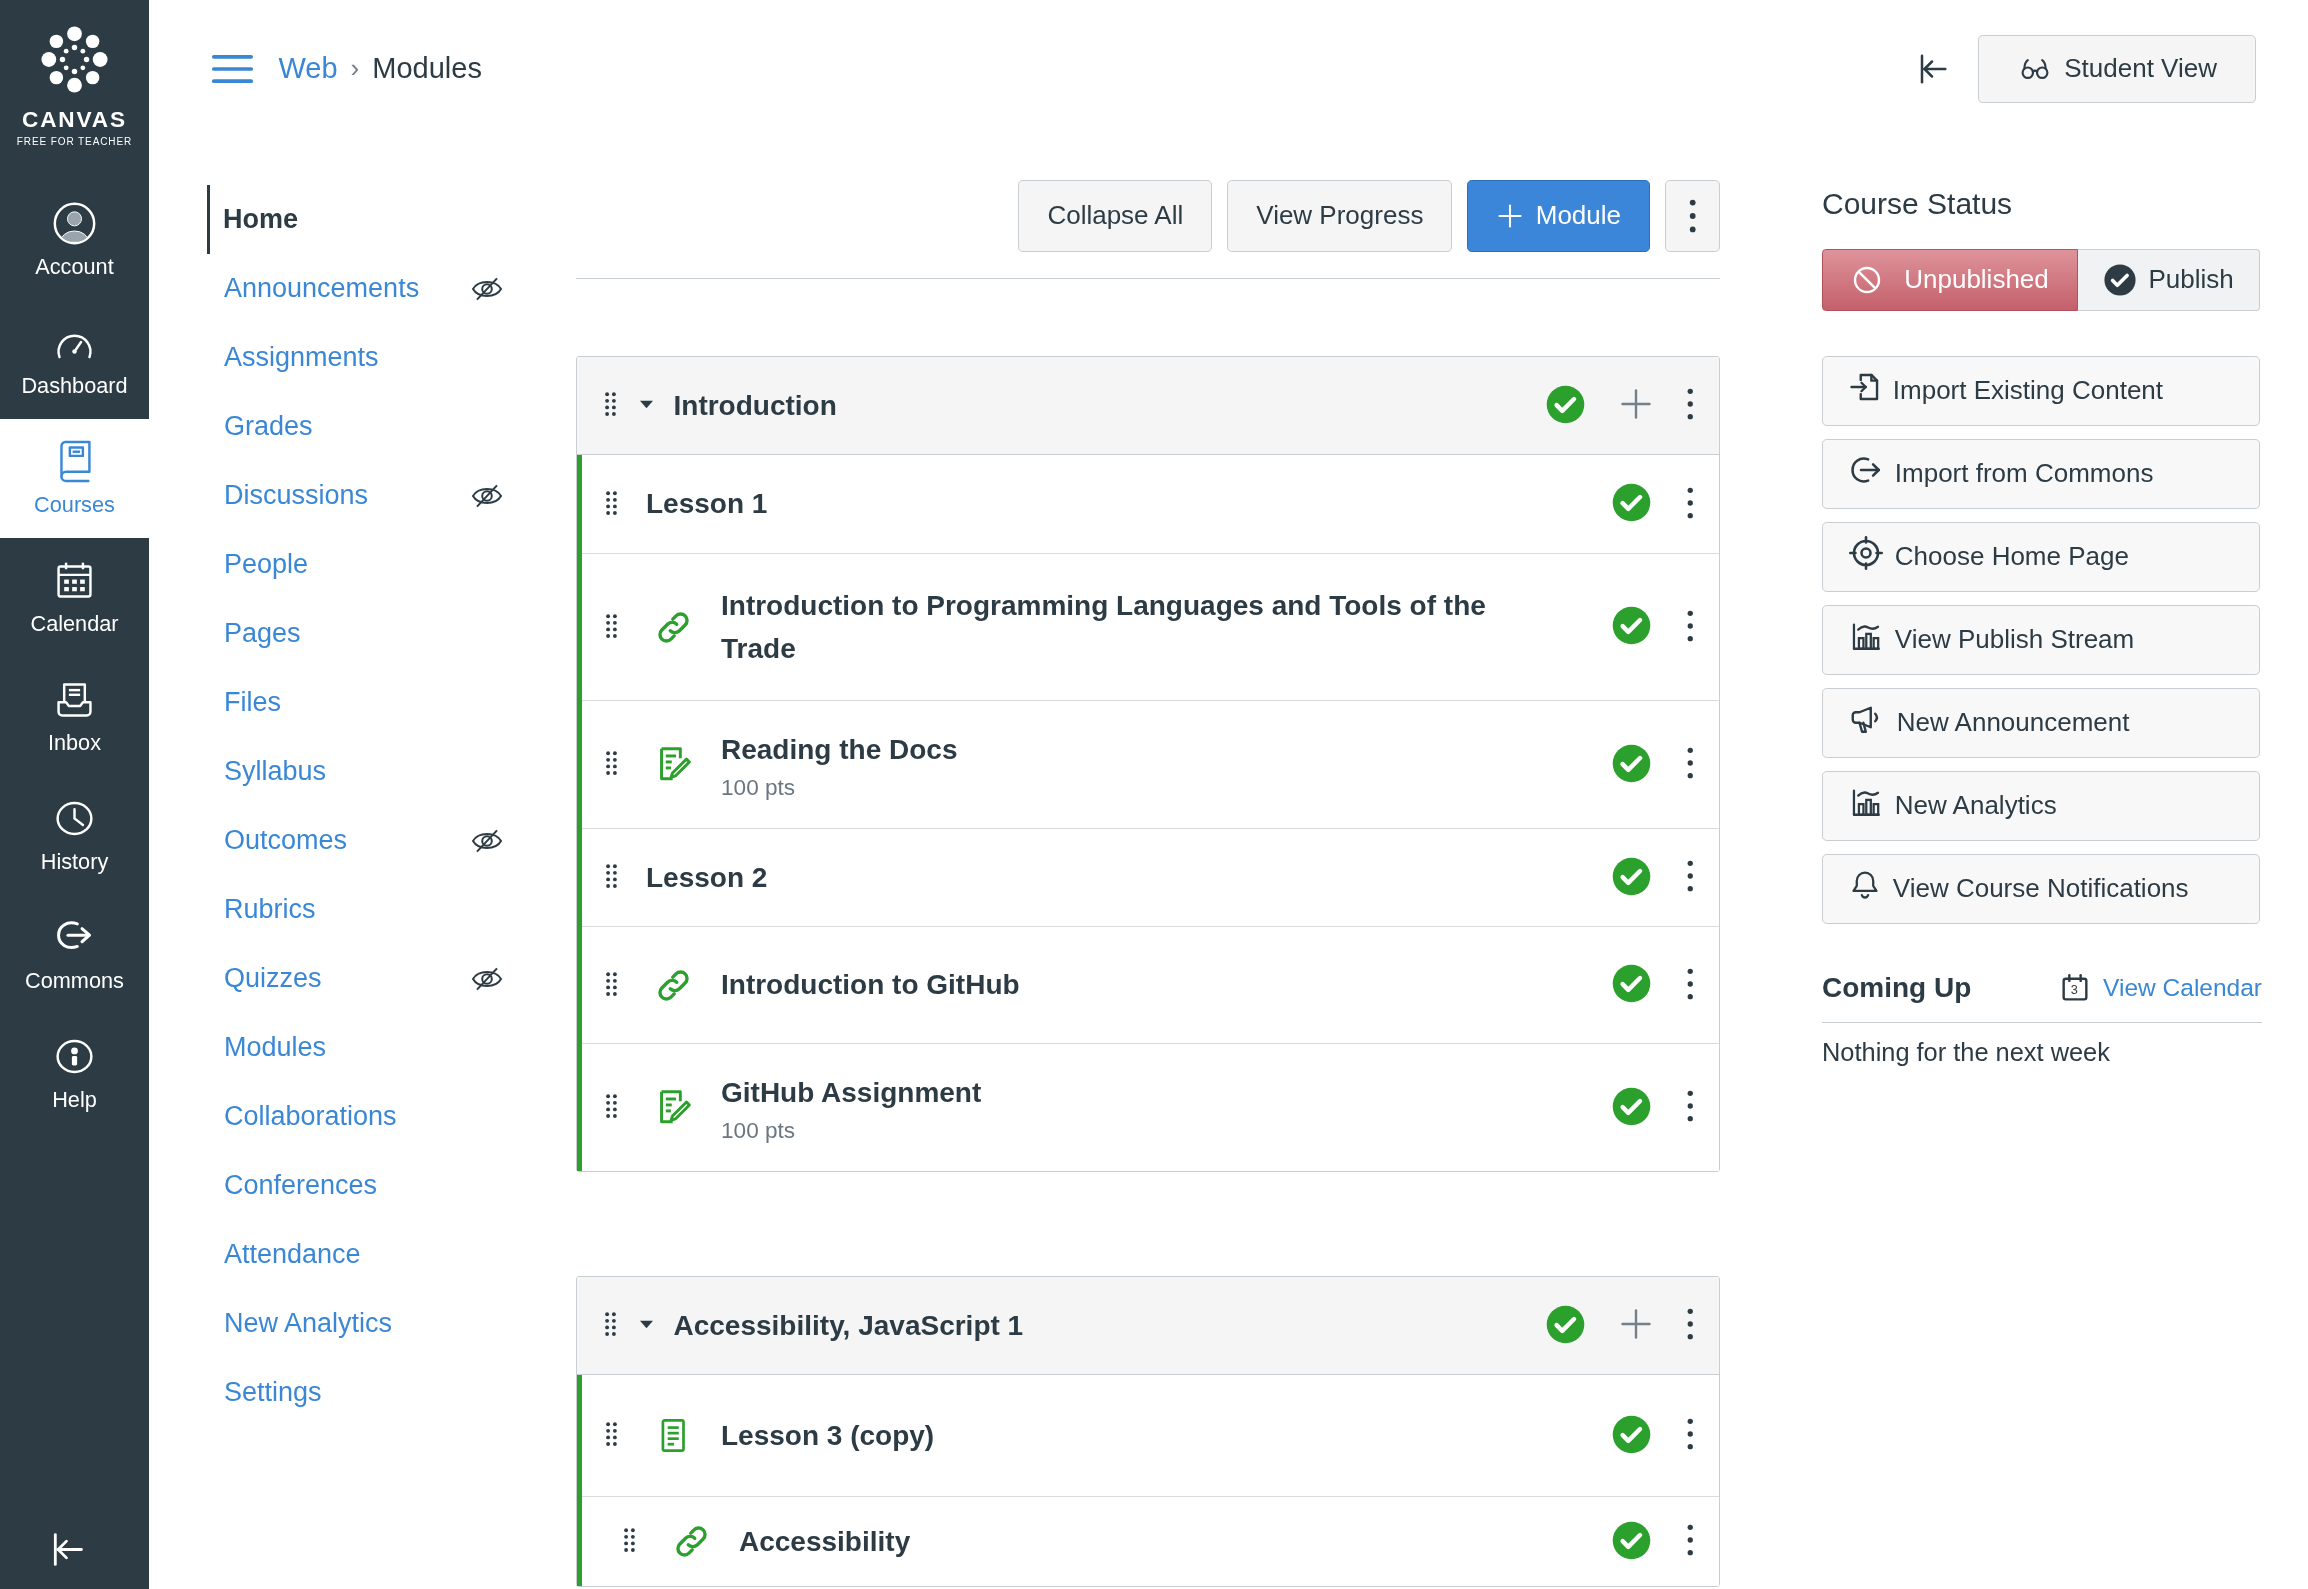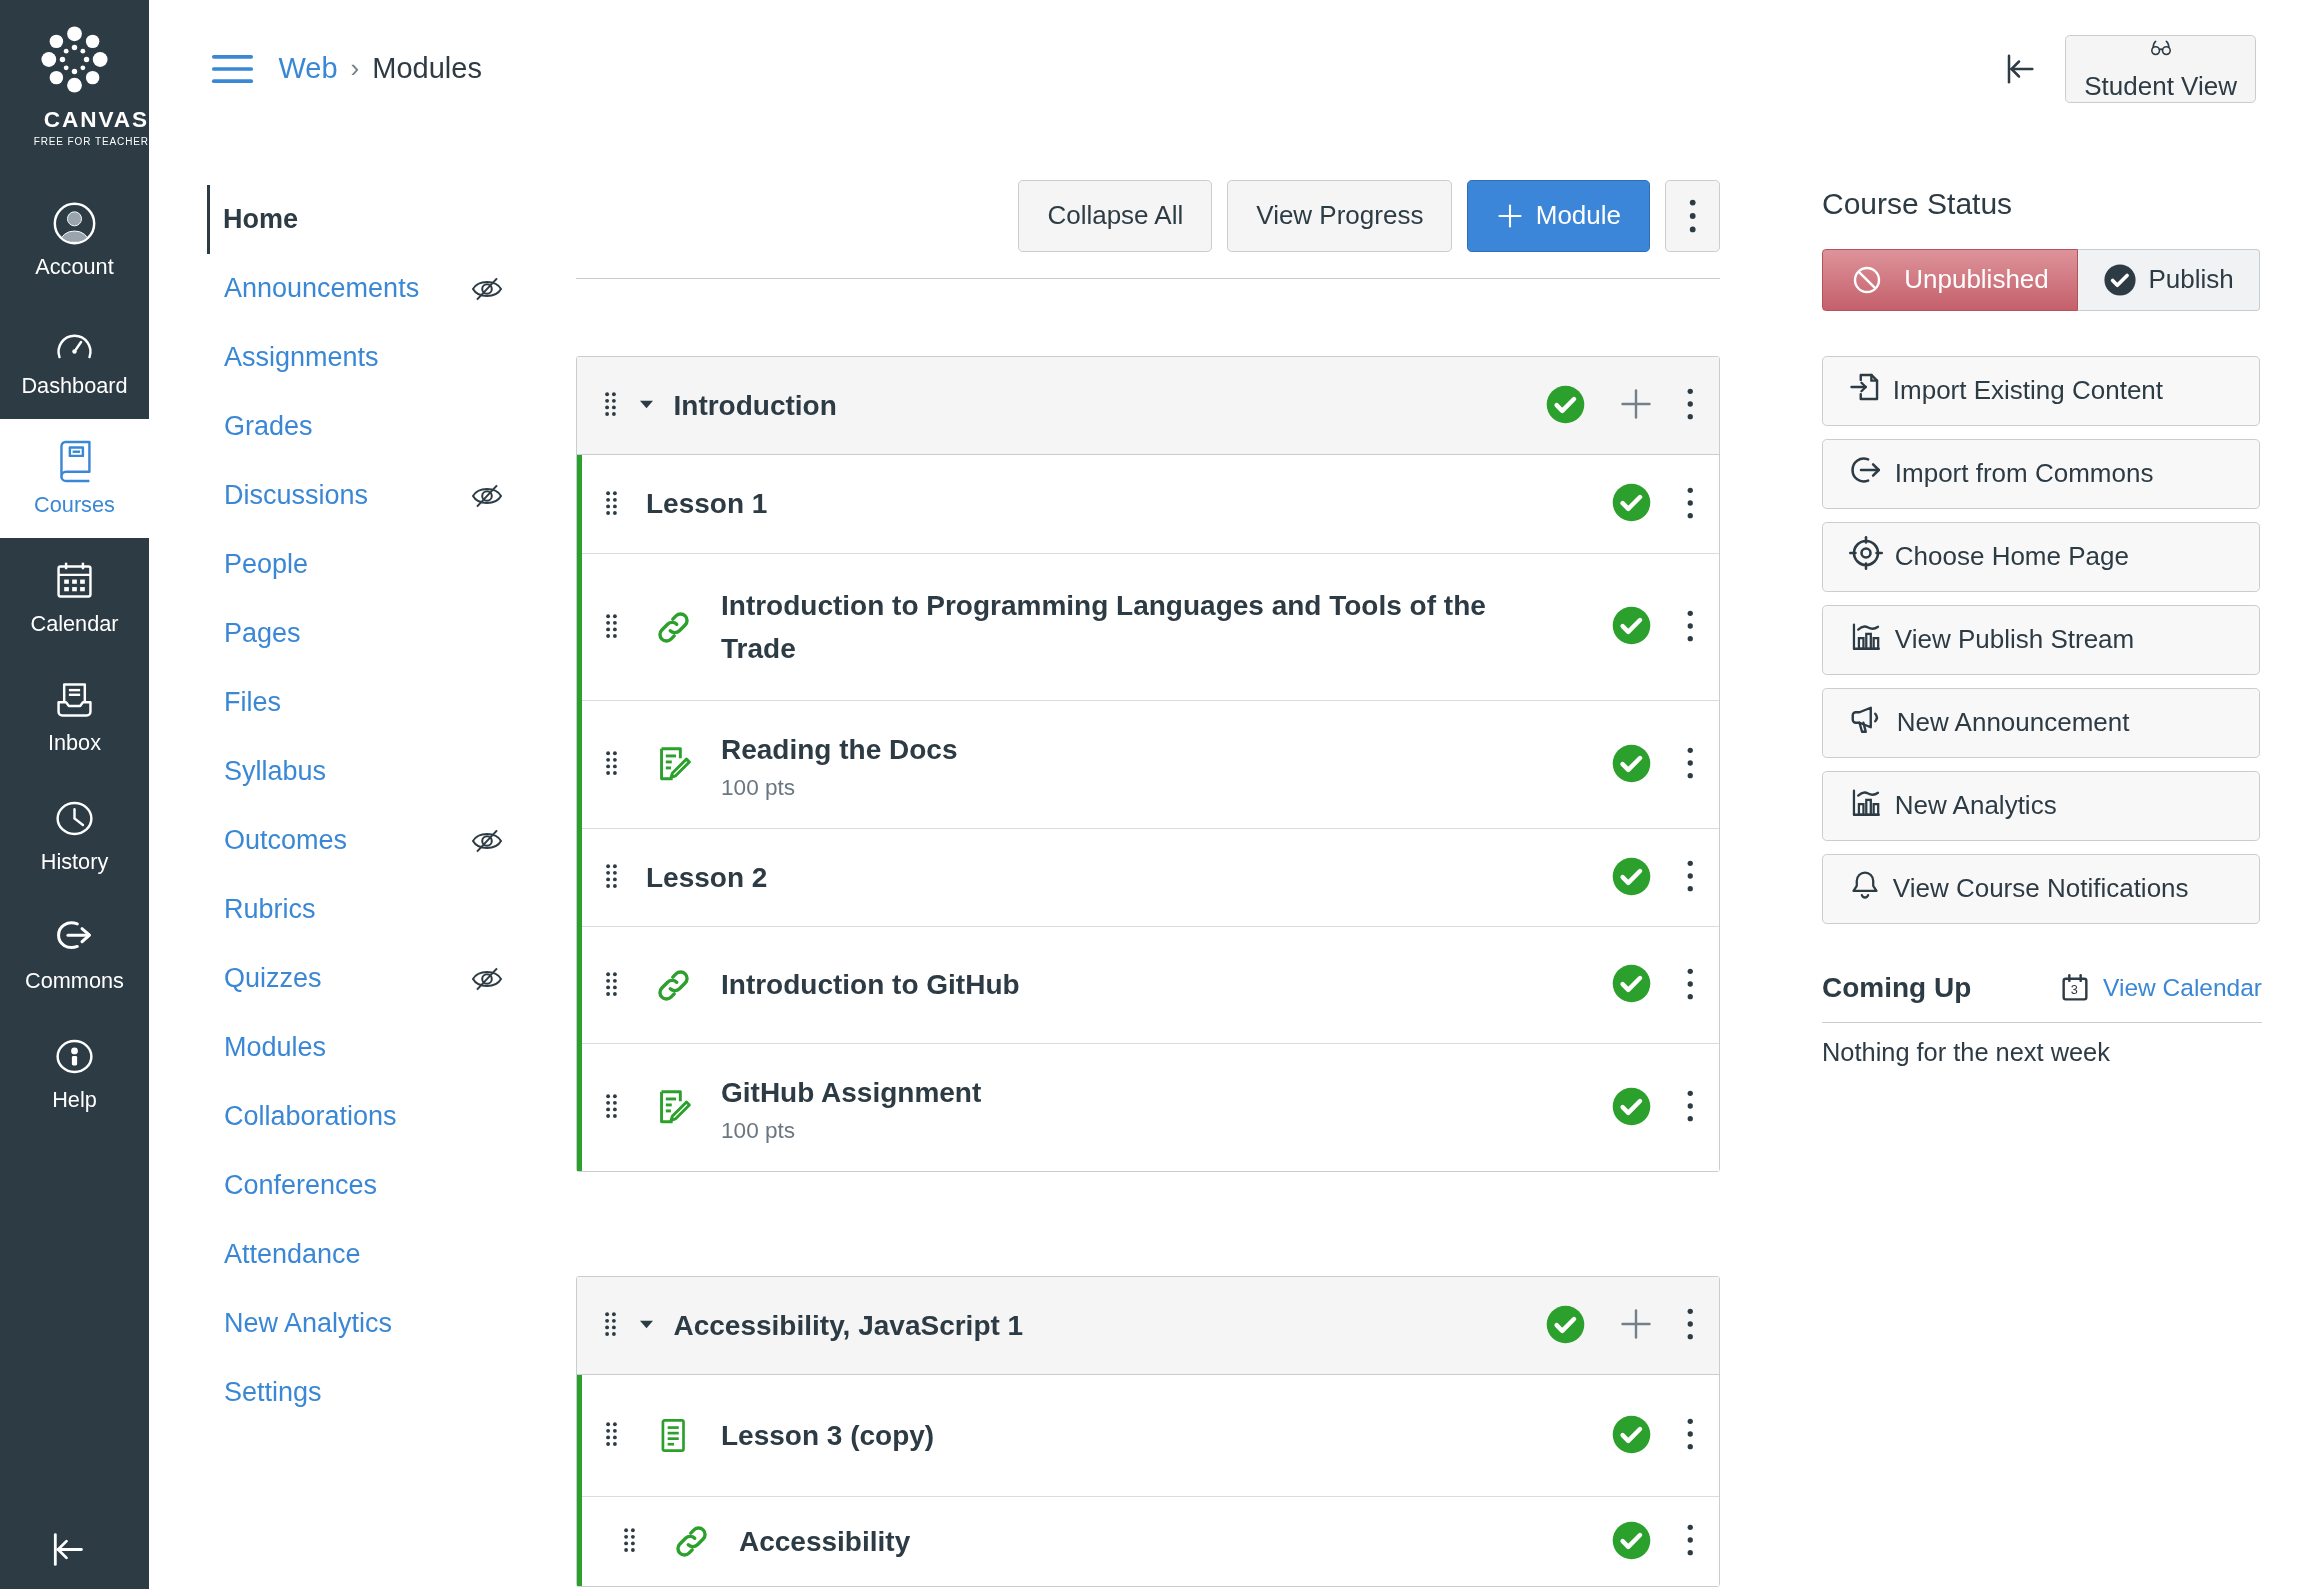--- a/index.html
+++ b/index.html
@@ -2,21 +2,21 @@
 <html style="font-size:15px"><head>
 <meta charset="utf-8">
 <style>
   * { margin:0; padding:0; box-sizing:border-box; }
   html,body { width:2309px; height:1589px; overflow:hidden; background:#fff;
               font-family:"Liberation Sans", sans-serif; color:#2D3B45; }
   .app { position:relative; width:2309px; height:1589px; display:flex; }
 
   
   .global-nav { position:relative; width:149px; height:100%; background:#2D3B45; flex:0 0 149px; }
-  .gn-logo { padding:21px 0 9.4px; text-align:right; }
+  .gn-logo { padding:21px 0 9.4px; text-align:center; }
   .gn-logo svg { display:block; margin:0 auto 9.4px; }
   .gn-logo .t1 { color:#fff; font-size:22.6px; font-weight:700; letter-spacing:1.9px; }
   .gn-logo .t2 { color:#fff; font-size:10px; letter-spacing:0.9px; margin-top:2.8px; }
   .gn-items { margin-top:24.5px; }
   .gn-item { height:119px; display:flex; flex-direction:column; align-items:center;
              justify-content:center; gap:7.5px; cursor:pointer; color:#fff; }
   .gn-item .gn-ico { width:45px; height:45px; display:flex; align-items:center; justify-content:center; }
   .gn-item .gn-label { font-size:21.7px; }
   .gn-item.active { background:#fff; color:#3A87D6; }
   .gn-item svg { stroke:#fff; }
@@ -31,21 +31,21 @@
   .hamburger { margin-left:62px; width:43px; height:34px; cursor:pointer; }
   .breadcrumb { display:flex; align-items:center; margin-left:24.5px; font-size:29px; gap:13px; }
   .crumb-link { color:#3A87D6; cursor:pointer; }
   .crumb-sep { color:#73808A; font-size:26px; }
   .crumb-cur { color:#2D3B45; }
   .crumb-right { margin-left:auto; margin-right:53px; display:flex; align-items:center; gap:26px; }
   .hdr-collapse { width:40px; height:38px; cursor:pointer; }
   .btn { display:inline-flex; align-items:center; justify-content:center; gap:11.3px;
          background:#F5F5F5; border:0.9px solid #C7CDD1; border-radius:4.7px;
          font-size:26px; color:#2D3B45; cursor:pointer; }
-  .student-view-btn { height:68px; padding:0 18px;flex-direction:column; }
+  .student-view-btn { height:68px; padding:0 38px; }
 
   
   .course-nav { position:absolute; left:58px; top:185px; width:320px; }
   .cn-item { height:69px; display:flex; align-items:center; font-size:27px; cursor:pointer; padding-left:17px; }
   .cn-item .cn-label { color:#3A87D6; }
   .cn-item.active { border-left:3.8px solid #2D3B45; padding-left:13px; }
   .cn-item.active .cn-label { color:#2D3B45; font-weight:600; }
   .cn-eye { margin-left:auto; margin-right:24.5px; width:32px; height:28px; }
 
   

